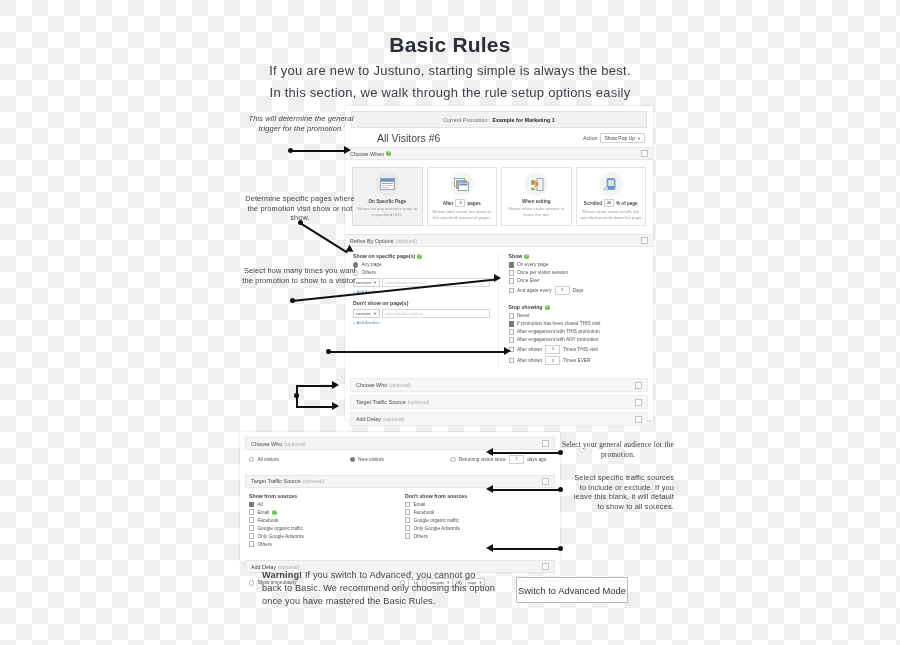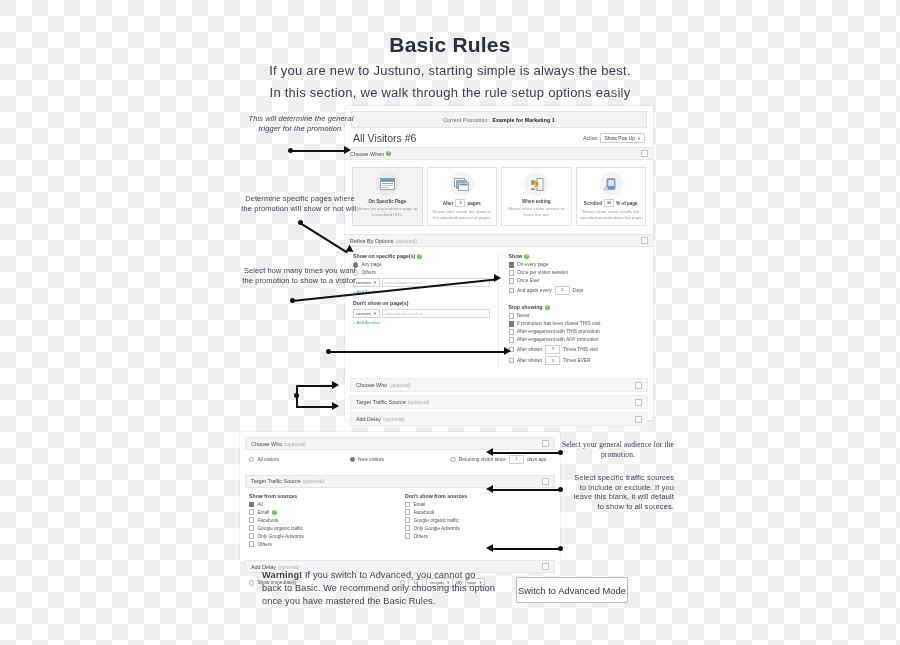--- a/index.html
+++ b/index.html
@@ -53,20 +53,21 @@
   .curpromo{
     margin:5px 6px 0 6px;height:15px;background:#f2f2f2;border:1px solid #e2e2e2;
     display:flex;align-items:center;justify-content:center;
     font-size:5.2px;color:#6b6b6b;letter-spacing:.1px;
   }
   .curpromo b{color:#222;margin-left:2px;font-size:5.2px;}
 
   .promo-row{
     display:flex;align-items:center;justify-content:space-between;
     padding:4px 8px 3px 8px;
+    margin-left:24px;
   }
   .promo-name{font-size:10.5px;color:#444;font-weight:400;}
   .action-wrap{display:flex;align-items:center;gap:3px;}
   .action-lbl{font-size:5.2px;color:#555;}
   .action-sel{
     border:1px solid #cfcfcf;background:#fff;border-radius:1px;
     font-size:5px;color:#444;padding:1px 3px;display:flex;align-items:center;gap:2px;
   }
   .caret{font-size:4px;color:#777;}
 
@@ -507,21 +508,21 @@
         </div>
       </div>
     </div>
   </div>
 
   <div class="anno center" style="left:243px;top:114px;width:116px;font-style:italic;">This will determine the general trigger for the promotion.</div>
   <div class="dot" style="left:288px;top:148px;"></div>
   <div class="line hline" style="left:291px;top:150px;width:54px;"></div>
   <div class="arrow-r" style="left:344px;top:146px;"></div>
 
-  <div class="anno center" style="left:241px;top:194px;width:118px;">Determine specific pages where the promotion will show or not will.</div>
+  <div class="anno center" style="left:241px;top:194px;width:118px;">Determine specific pages where the promotion visit show or not show.</div>
   <div class="dot" style="left:298px;top:220px;"></div>
   <div class="diag" style="left:300px;top:222px;width:56px;transform:rotate(32deg);"></div>
   <div class="arrow-r" style="left:347px;top:246px;transform:rotate(32deg);"></div>
 
   <div class="anno center" style="left:240px;top:266px;width:120px;">Select how many times you want the promotion to show to a visitor.</div>
   <div class="dot" style="left:290px;top:298px;"></div>
   <div class="diag" style="left:292px;top:300px;width:205px;transform:rotate(-6deg);"></div>
   <div class="arrow-r" style="left:494px;top:274px;"></div>
 
   <div class="dot" style="left:326px;top:349px;"></div>

